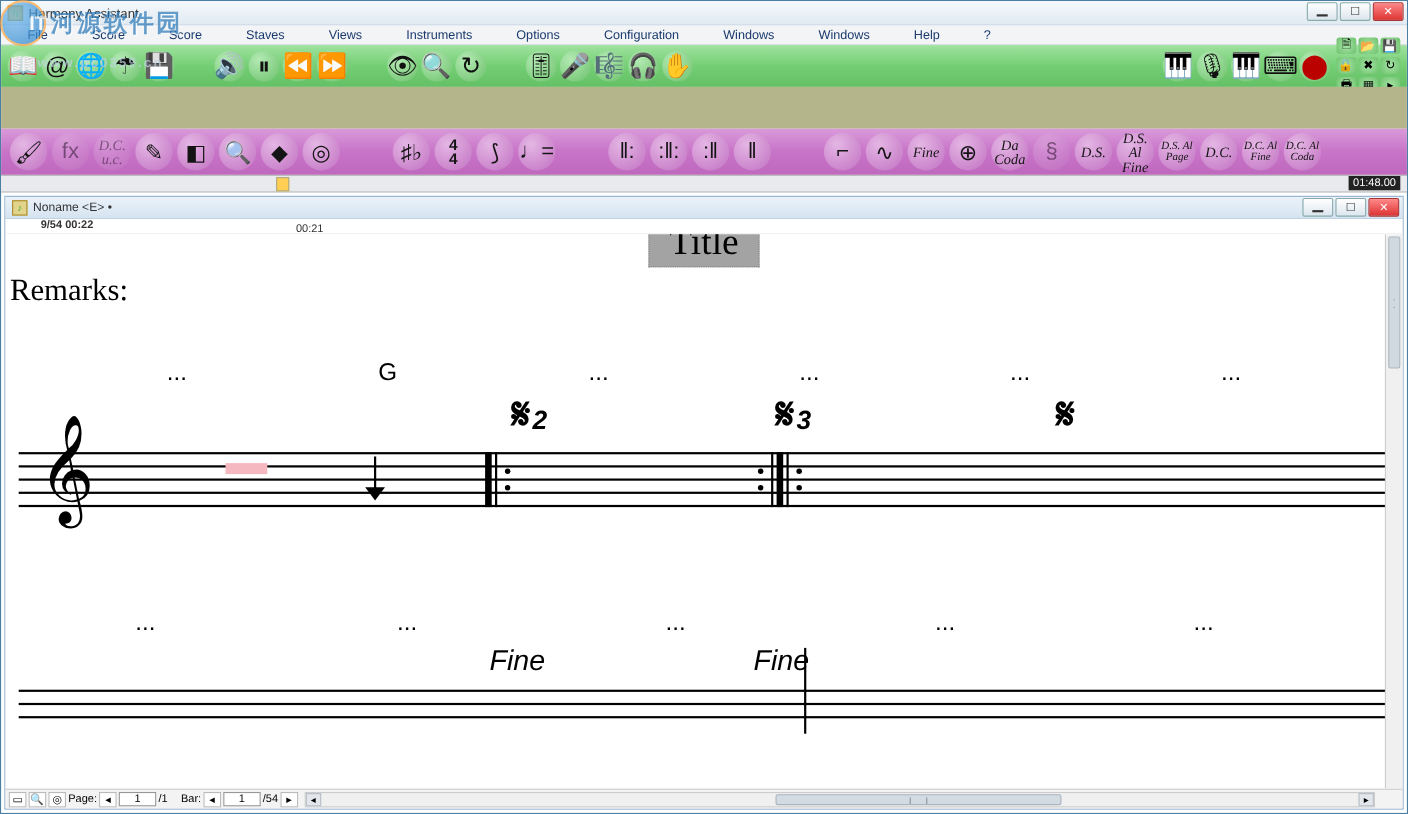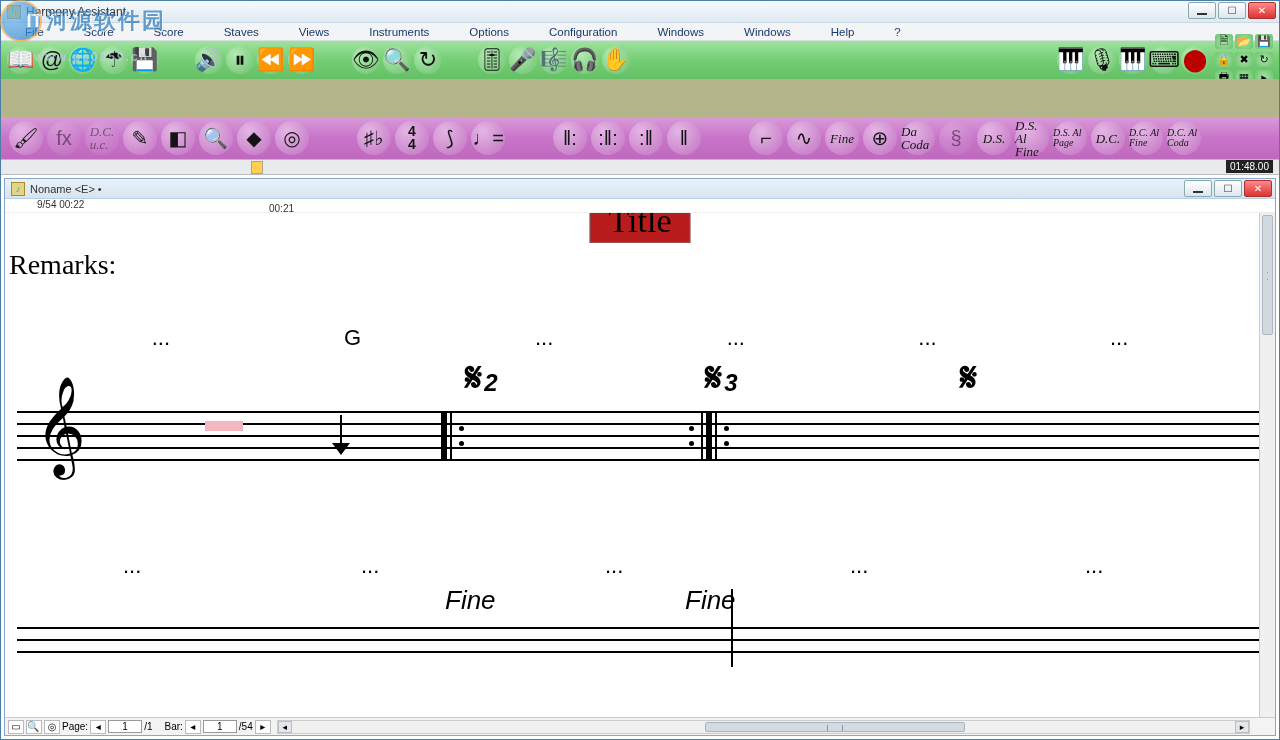--- a/index.html
+++ b/index.html
@@ -34,39 +34,39 @@
 .grid-btns{display:grid;grid-template-columns:repeat(3,18px);grid-auto-rows:16px;gap:2px;}
 .grid-btns .mini{width:18px;height:15px;background:radial-gradient(circle,#a8e4a8,#6cc16c);border-radius:3px;font-size:11px;display:flex;align-items:center;justify-content:center;cursor:pointer;}
 
 
 .strip-olive { height: 38px; background: #b5b58c; }
 
 
 .toolbar-purple { height: 42px; background: linear-gradient(#d99ad9,#c874c8 50%,#be68be); display: flex; align-items: center; padding: 0 8px; gap:4px;}
 .pt-btn{width:34px;height:34px;border-radius:50%;background:radial-gradient(circle at 35% 30%,#e4b6e4,#c272c2);display:flex;align-items:center;justify-content:center;font-size:20px;color:#141414;cursor:pointer;flex-shrink:0;}
 .pt-btn.disabled{opacity:.45;}
-.pt-btn.txt{font-family:"Times New Roman",serif;font-style:italic;font-size:13px;text-align:left;line-height:1;}
+.pt-btn.txt{font-family:"Times New Roman",serif;font-style:italic;font-size:13px;text-align:center;line-height:1;}
 .pt-sep{width:40px;}
 
 
 .ruler{height:16px;background:#e8eaed;position:relative;border-top:1px solid #bbb;border-bottom:1px solid #bbb;}
 .ruler .marker-left{position:absolute;left:250px;top:1px;width:12px;height:13px;background:#ffce52;border:1px solid #aa8;}
 .ruler .time-left{position:absolute;left:268px;top:1px;font-size:10px;color:#333;margin-top:42px;}
 .ruler .time-right{position:absolute;right:6px;top:0;font-size:10px;color:#fff;background:#222;padding:1px 4px;}
 
 
 .doc-window{flex:1;margin:3px;border:1px solid #88a8cc;display:flex;flex-direction:column;background:#fff;min-height:0;}
 .doc-title{height:20px;background:linear-gradient(#eaf2fa,#d6e4f0);display:flex;align-items:center;padding-left:6px;font-size:11px;color:#333;position:relative;border-bottom:1px solid #b9cfe3;}
 .doc-title .win-btns{top:1px;right:3px;}
-.doc-info{height:14px;font-size:10px;padding-left:32px;color:#333;background:#fff;border-bottom:1px solid #eee;}
+.doc-info{height:14px;font-size:10px;padding-left:32px;color:#333;background:#fff;border-bottom:1px solid #eee;font-weight:bold;}
 .doc-body{flex:1;position:relative;overflow:hidden;background:#fff;}
 .vscroll{position:absolute;right:0;top:0;bottom:0;width:16px;background:#f0f0f0;border-left:1px solid #ccc;}
 .vscroll .thumb{position:absolute;top:2px;left:2px;right:2px;height:120px;background:#d0d8e0;border:1px solid #aeb8c2;border-radius:2px;}
 .vscroll .grip{position:absolute;top:56px;left:4px;right:4px;height:8px;border-top:1px solid #99a;border-bottom:1px solid #99a;}
-.title-box{position:absolute;left:50%;transform:translateX(-50%);top:-14px;border:1px dotted #888;padding:2px 18px;font-family:"Times New Roman",serif;font-size:34px;background:#b91c1c;}
+.title-box{position:absolute;left:50%;transform:translateX(-50%);top:-14px;border:1px dotted #888;padding:2px 18px;font-family:"Times New Roman",serif;font-size:34px;background:#a3a3a3;}
 .remarks{font-family:"Times New Roman",serif;font-size:28px;margin:36px 0 0 4px;}
 
 .chord-row{display:flex;justify-content:space-around;font-family:"Times New Roman",serif;font-size:22px;margin-top:44px;padding:0 60px;}
 .chord-row .chord{min-width:40px;text-align:center;}
 
 .segno-row{display:flex;font-family:"Times New Roman",serif;font-size:36px;font-weight:bold;position:relative;height:42px;margin-top:4px;}
 .segno{position:absolute;display:flex;align-items:baseline;}
 .segno .sym{font-size:40px;}
 .segno .sub{font-style:italic;font-size:24px;margin-left:2px;}
 

